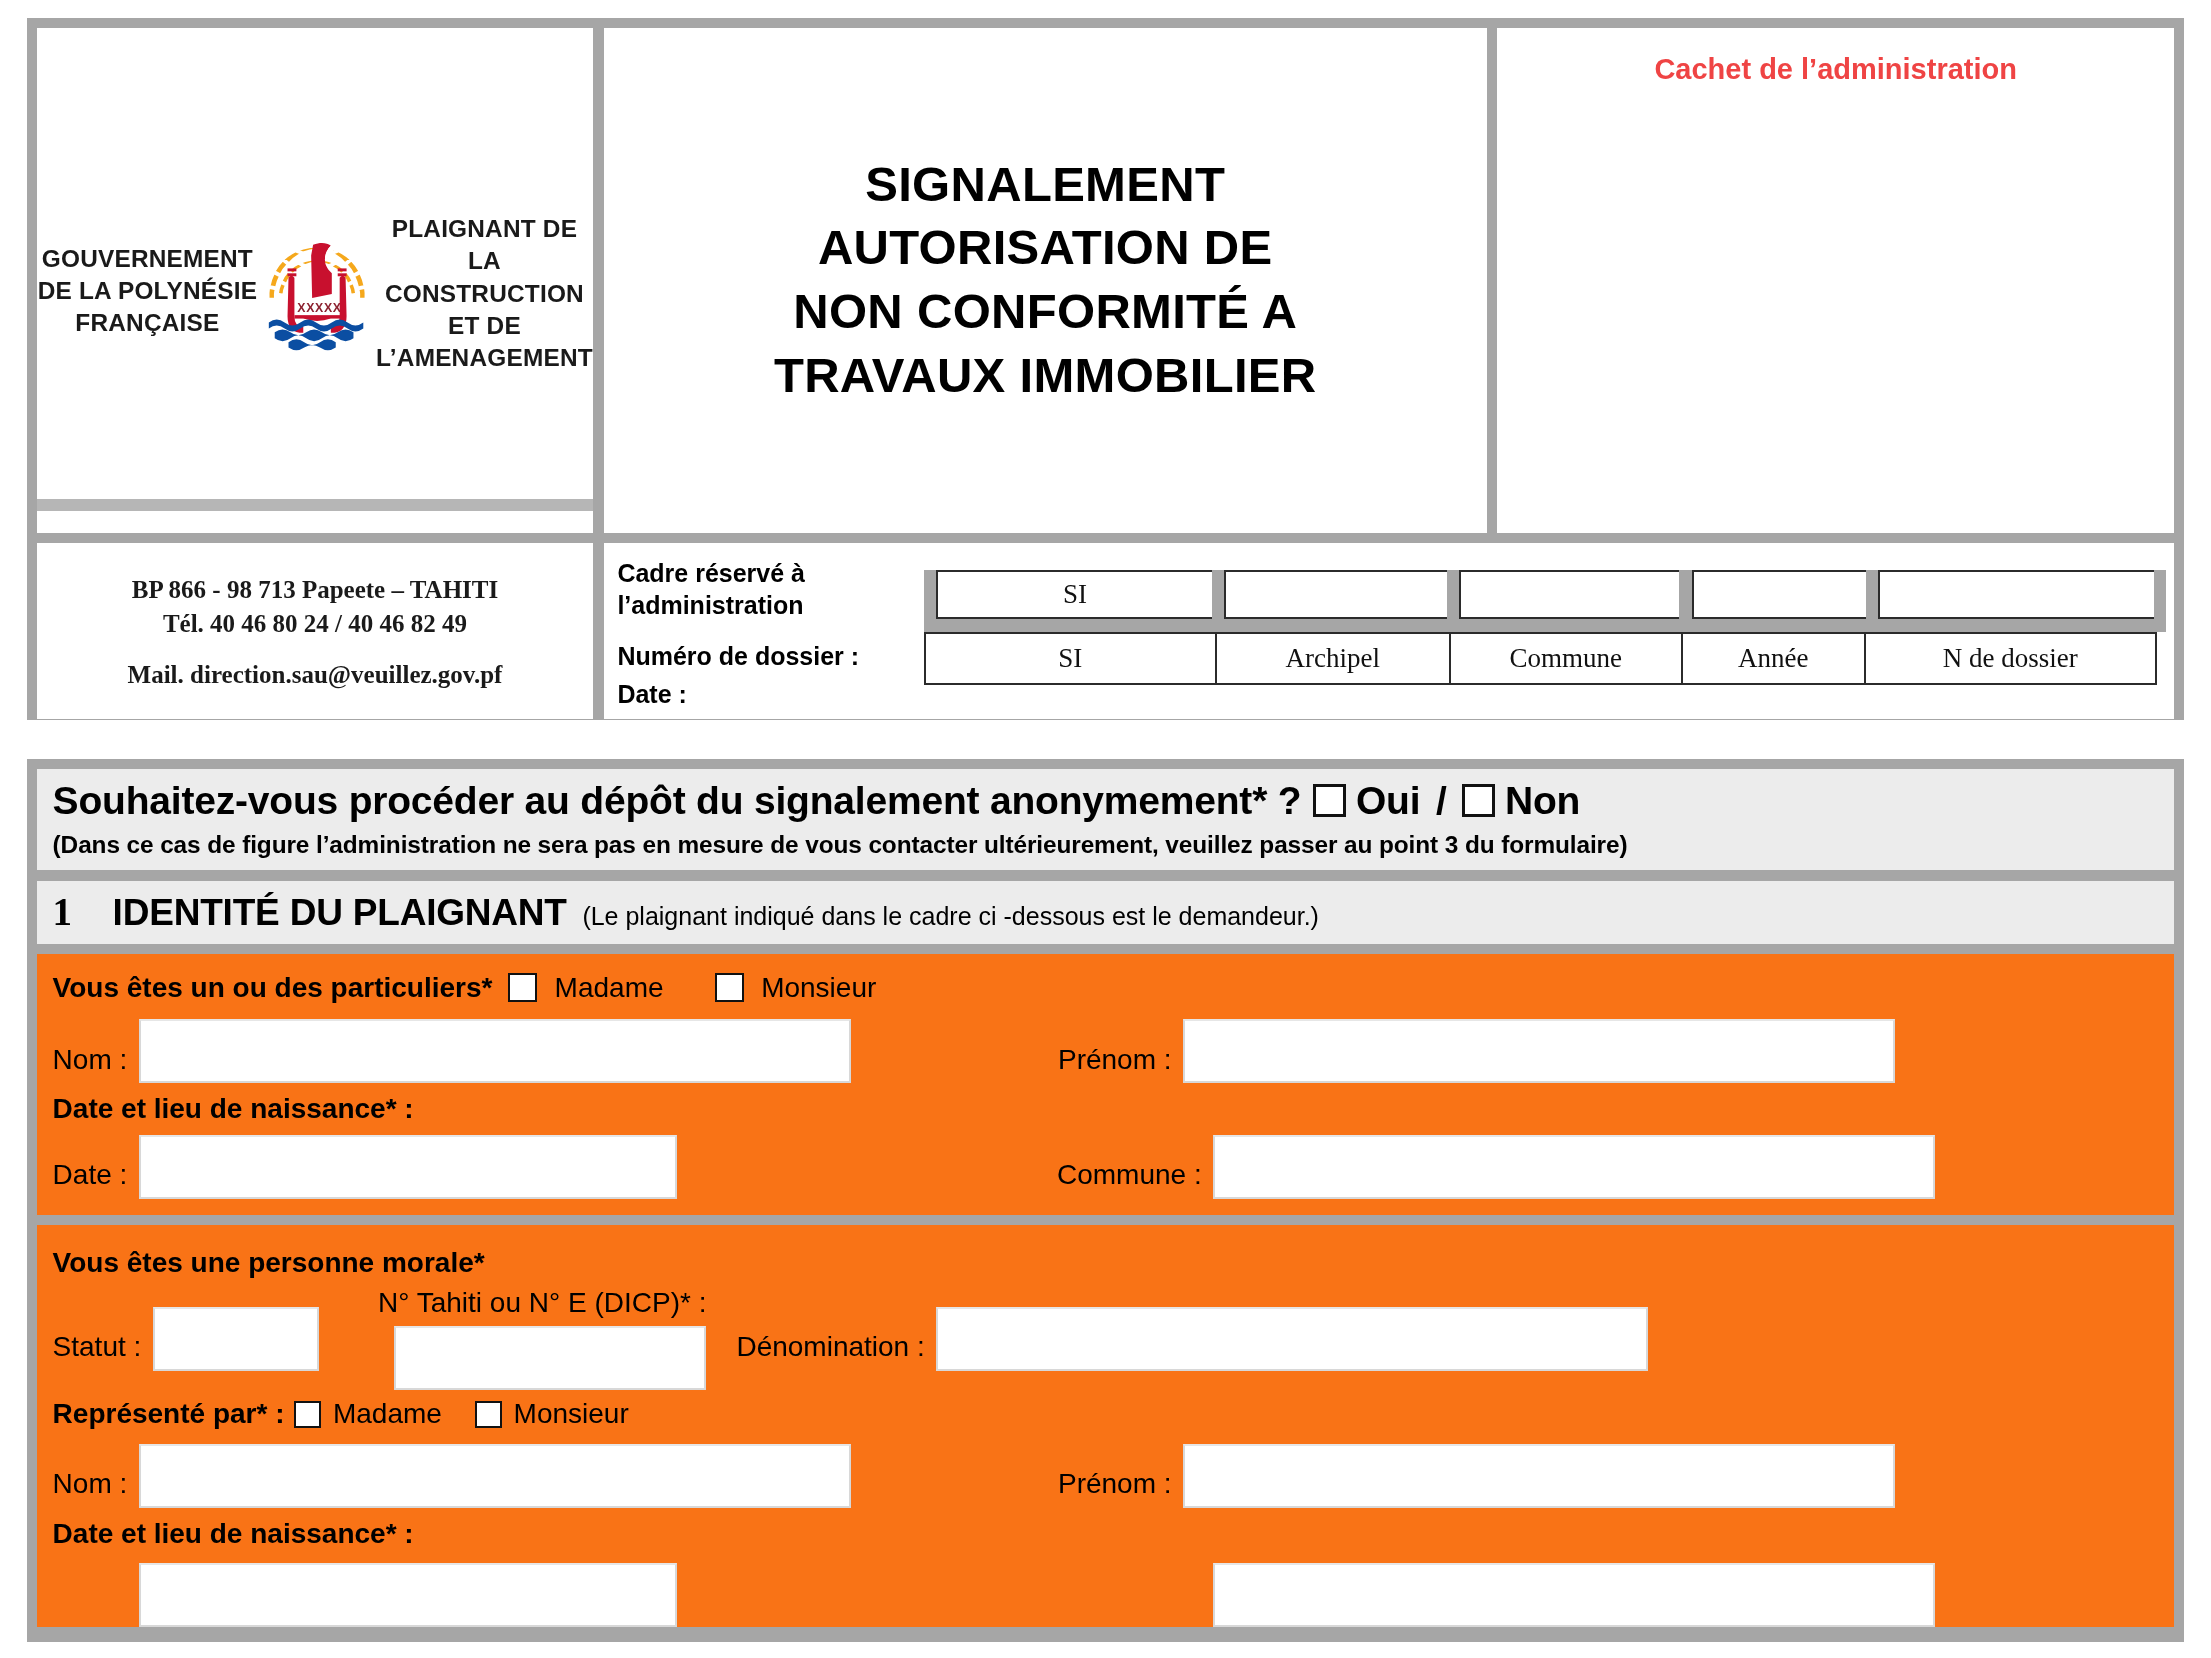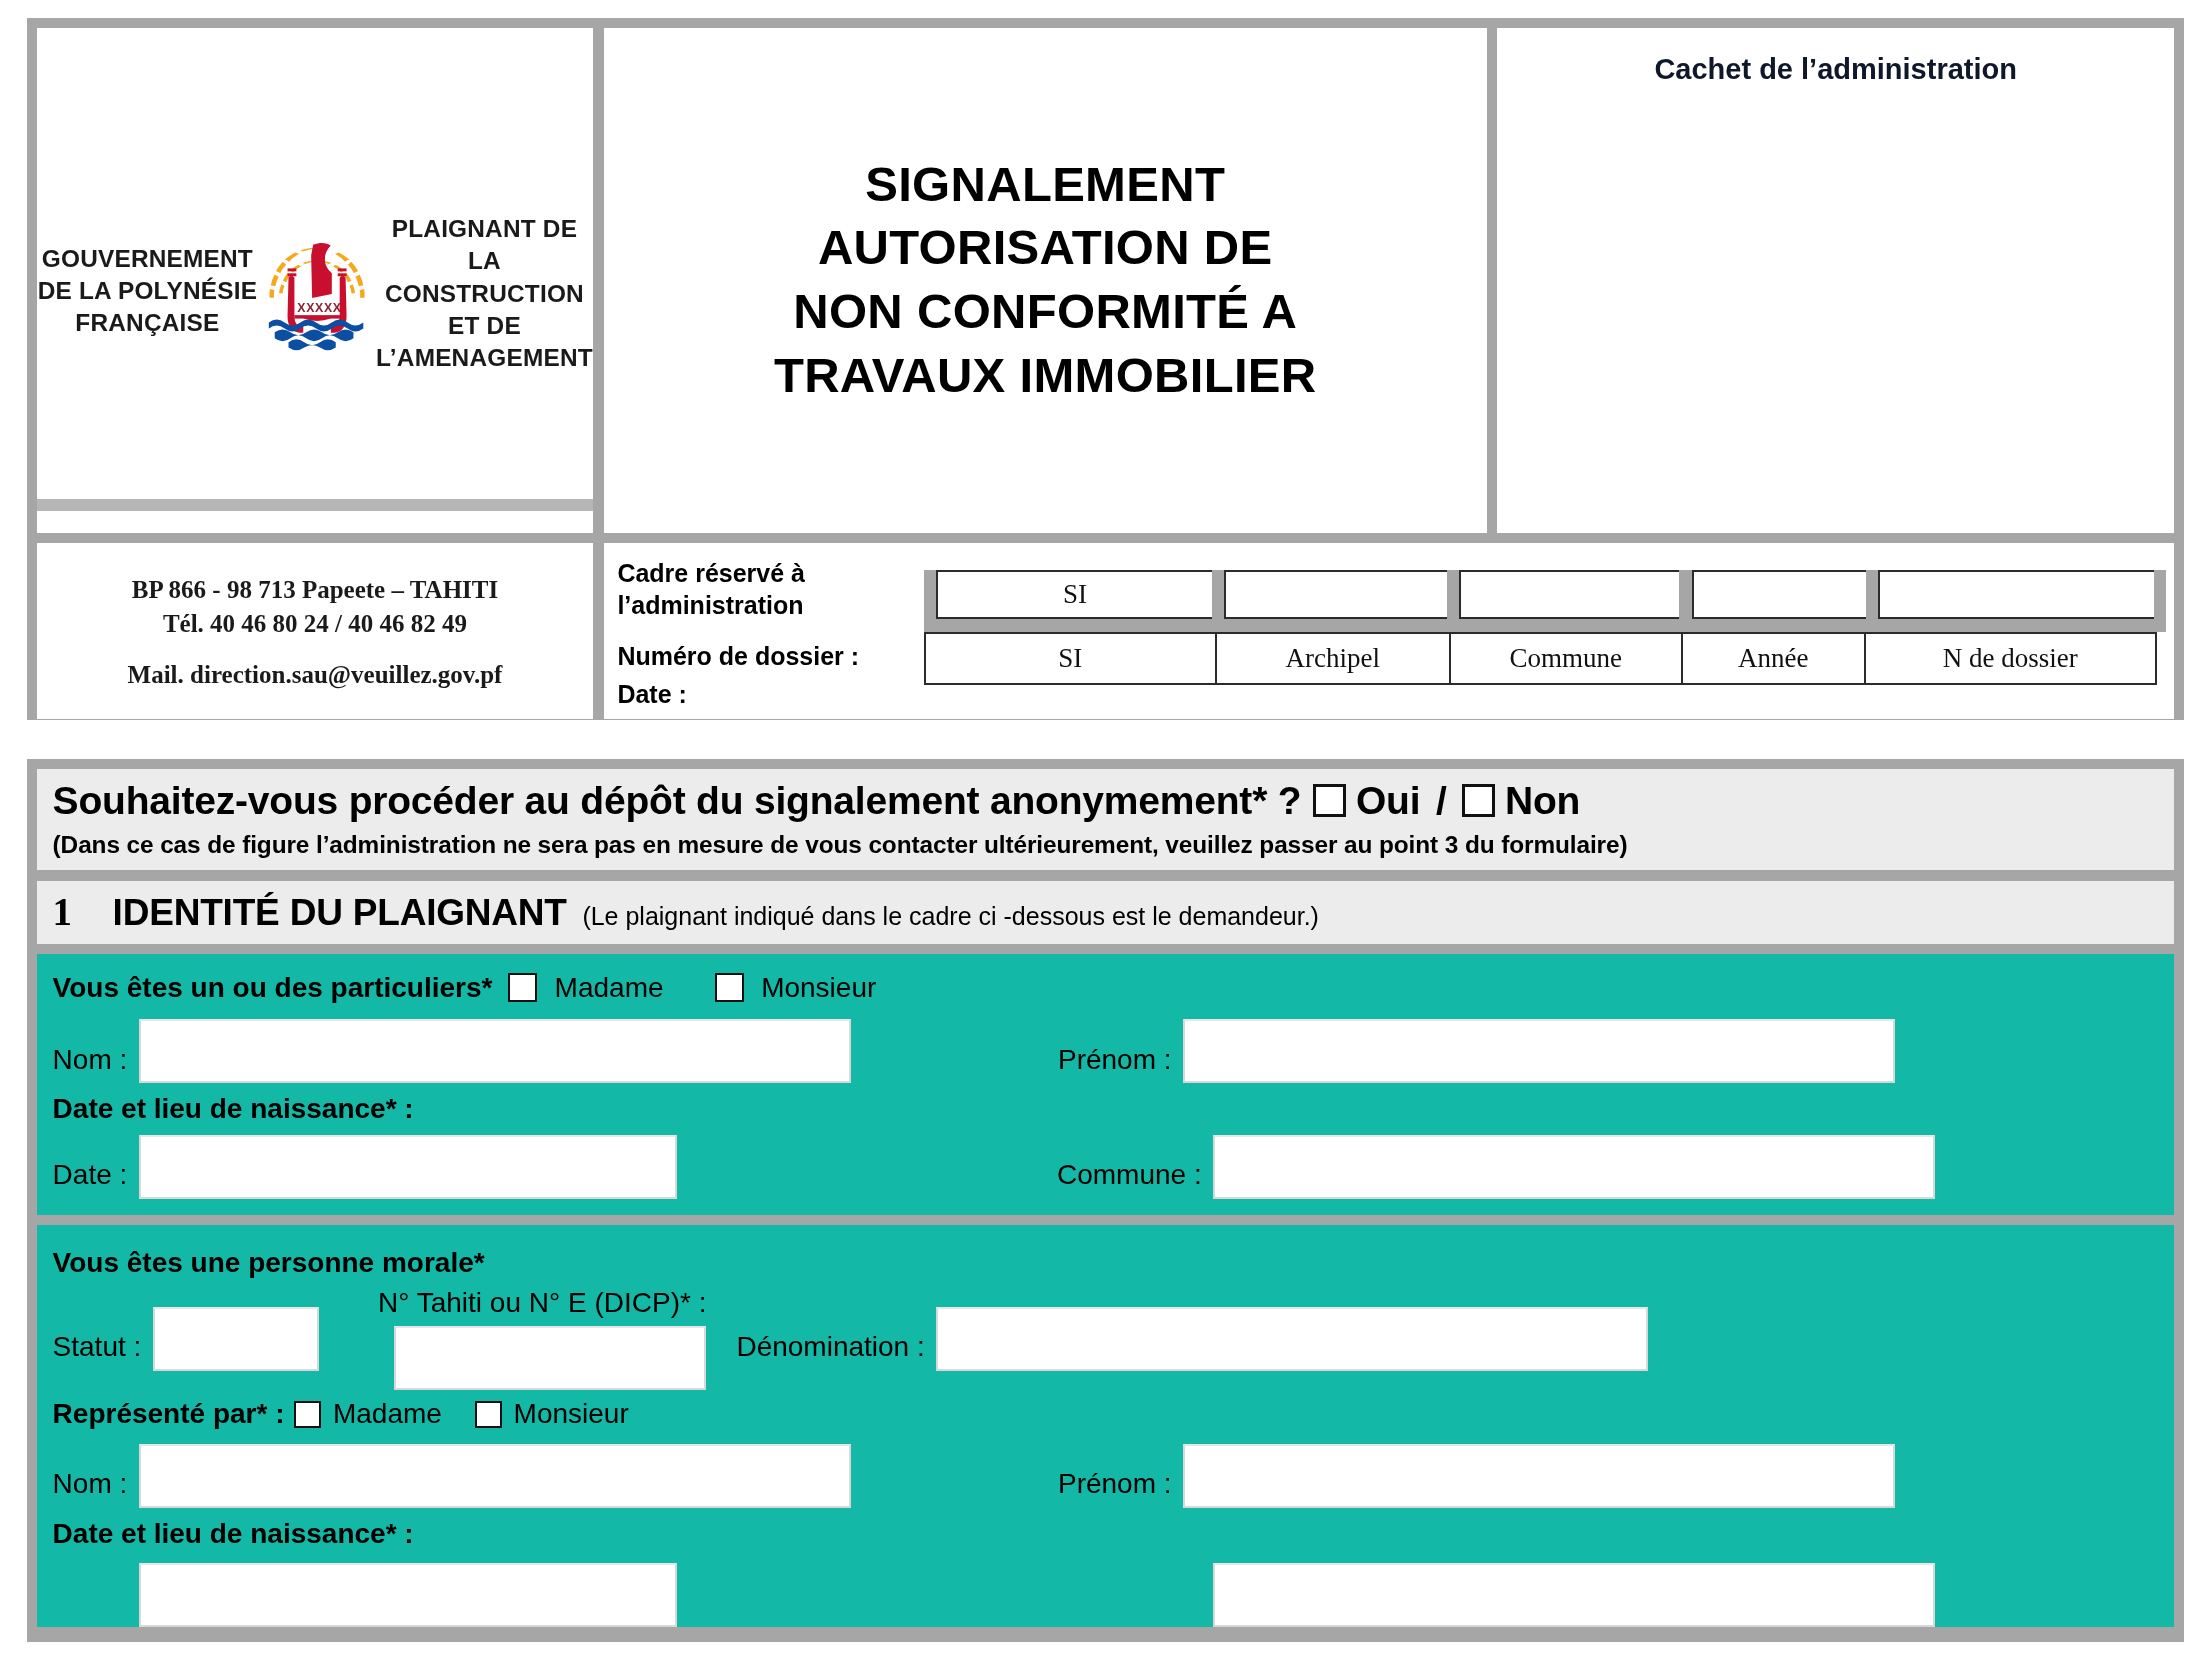--- a/index.html
+++ b/index.html
@@ -49,21 +49,21 @@
   .title-cell {
     width: 883px;
     display:flex; align-items:center; justify-content:center;
   }
   .form-title {
     font-size: 49px; font-weight: bold; color:#000;
     text-align:center; line-height: 1.30; letter-spacing: 0.3px;
   }
   .cachet-cell { flex: 1; padding-top: 25px; }
   .cachet-label {
-    font-size: 29px; font-weight: bold; color:#0f172a; text-align:center;
+    font-size: 29px; font-weight: bold; color:#ef4444; text-align:center;
   }
 
   .header-gap-h { height: 10.7px; background:#a6a6a6; }
 
   .header-bottom { display:flex; height: 176px; }
   .contact-cell {
     width: 556px;
     display:flex; flex-direction:column; align-items:center; justify-content:center;
   }
   .contact-line {
@@ -136,21 +136,21 @@
   .row-gap { height: 10.7px; background:#a6a6a6; }
 
   .band.sec { padding: 7.8px 15.6px 9.8px 15.6px; display:flex; align-items:baseline; }
   .sec-num {
     font-family:"Liberation Serif", serif;
     font-size: 39px; font-weight:bold; color:#000; width: 60px;
   }
   .sec-title { font-size: 37px; font-weight:bold; color:#000; letter-spacing:-0.2px; }
   .sec-sub { font-size: 25px; color:#000; margin-left: 15.6px; }
 
-  .white-block { background:#14b8a6; padding: 17.6px 0 0 0; }
+  .white-block { background:#f97316; padding: 17.6px 0 0 0; }
 
   .frow { display:flex; align-items:center; padding-left: 15.6px; }
   .lbl-b { font-size: 28px; font-weight:bold; color:#000; }
   .lbl-n { font-size: 28px; color:#000; }
 
   
   .cbox {
     display:inline-block;
     width: 29px; height: 29px;
     border: 2.9px solid #111;

